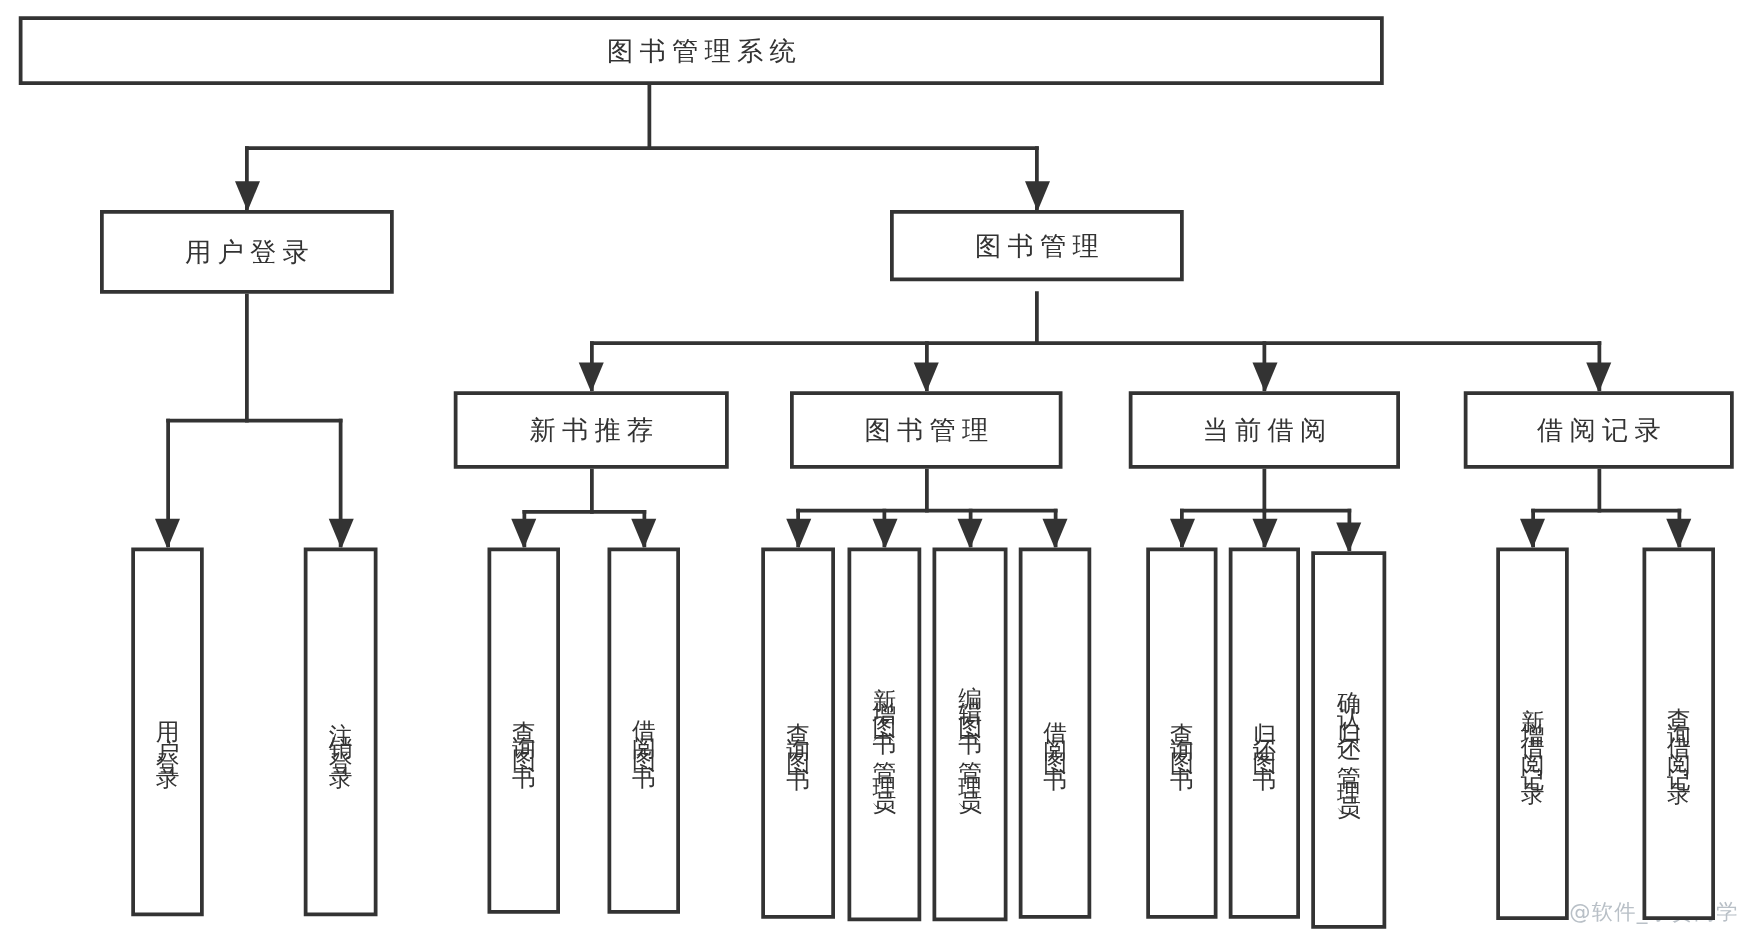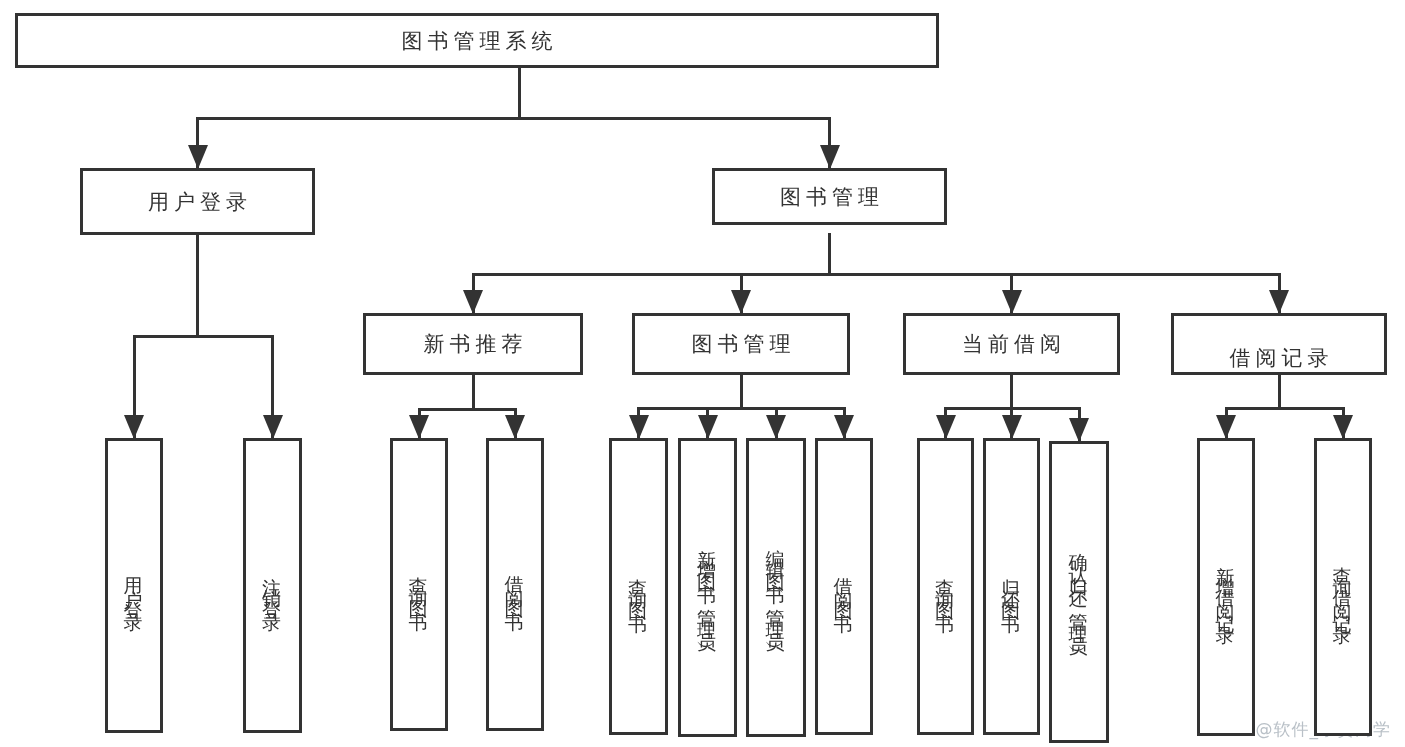--- a/index.html
+++ b/index.html
@@ -118,39 +118,39 @@
     <div class="cline" style="left: 1010px; top: 407px; width: 3px; height: 31px;"></div>
     <div class="arrowhead" style="left: 1001.5px; top: 415px;"></div>
     <div class="cline" style="left: 1077.5px; top: 407px; width: 3px; height: 34px;"></div>
     <div class="arrowhead" style="left: 1069px; top: 418px;"></div>
     <div class="cline" style="left: 1277.5px; top: 373px; width: 3px; height: 37px;"></div>
     <div class="cline" style="left: 1224.5px; top: 407px; width: 120px; height: 3px;"></div>
     <div class="cline" style="left: 1224.5px; top: 407px; width: 3px; height: 31px;"></div>
     <div class="arrowhead" style="left: 1216px; top: 415px;"></div>
     <div class="cline" style="left: 1341.5px; top: 407px; width: 3px; height: 31px;"></div>
     <div class="arrowhead" style="left: 1333px; top: 415px;"></div>
-    <div class="node node-h" style="left: 15px; top: 13px; width: 924px; height: 55px;">
+    <div class="node node-h" style="left: 15px; top: 13px; width: 1092px; height: 55px;">
       <span class="node-label">图书管理系统</span>
     </div>
     <div class="node node-h" style="left: 80px; top: 168px; width: 235px; height: 67px;">
       <span class="node-label">用户登录</span>
     </div>
     <div class="node node-h" style="left: 712px; top: 168px; width: 235px; height: 57px;">
       <span class="node-label">图书管理</span>
     </div>
     <div class="node node-h" style="left: 363px; top: 313px; width: 220px; height: 62px; text-align: center;">
       <span class="node-label">新书推荐</span>
     </div>
     <div class="node node-h" style="left: 632px; top: 313px; width: 218px; height: 62px;">
       <span class="node-label">图书管理</span>
     </div>
     <div class="node node-h" style="left: 903px; top: 313px; width: 217px; height: 62px; justify-content: center;">
       <span class="node-label">当前借阅</span>
     </div>
-    <div class="node node-h" style="left: 1171px; top: 313px; width: 216px; height: 62px; align-items: flex-end;">
+    <div class="node node-h" style="left: 1171px; top: 313px; width: 216px; height: 62px;">
       <span class="node-label">借阅记录</span>
     </div>
     <div class="node node-v" style="left: 105px; top: 438px; width: 58px; height: 295px;">
       <span class="node-label">用户登录</span>
     </div>
     <div class="node node-v" style="left: 243px; top: 438px; width: 59px; height: 295px;">
       <span class="node-label">注销登录</span>
     </div>
     <div class="node node-v" style="left: 390px; top: 438px; width: 58px; height: 293px;">
       <span class="node-label">查询图书</span>

